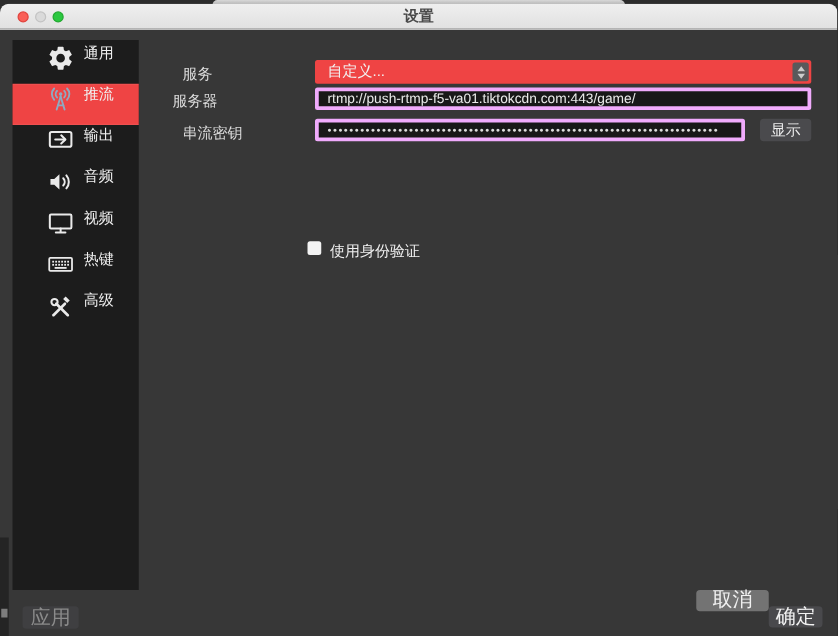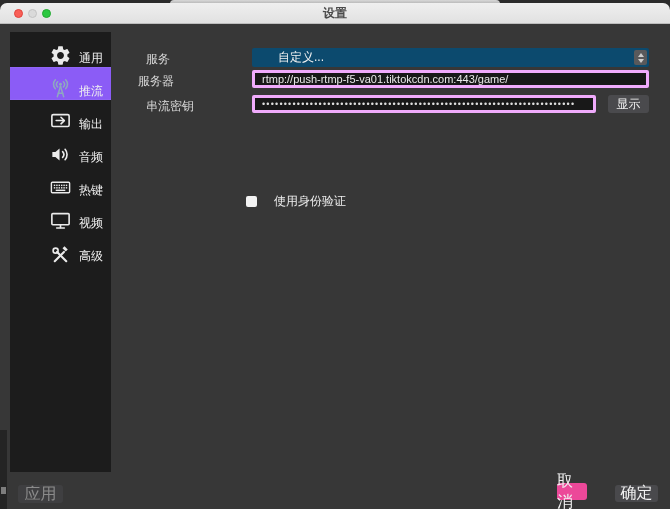--- a/index.html
+++ b/index.html
@@ -21,62 +21,62 @@
   .tl.green { background:#2bc840; border:1px solid #23a931; }
   .title { position:absolute; inset:0; display:flex; align-items:center; justify-content:center;
     font-size:12px; font-weight:700; color:#4a4a4a; }
 
   
   .dialog { position:absolute; left:0; top:24px; width:670px; height:485px; background:#373737; z-index:1; }
 
   
   .sidebar { position:absolute; left:10px; top:8px; width:101px; height:440px;
     background:#1c1c1c; padding-top:2px; }
-  .nav-item { height:33px; display:flex; align-items:flex-end; padding-left:38px; gap:7px; cursor:default; }
-  .nav-item.selected { background:#8b5cf6;
+  .nav-item { height:33px; display:flex; align-items:flex-start; padding-left:26px; gap:7px; cursor:default; }
+  .nav-item.selected { background:#ef4444;
     box-shadow: inset 0 1px 0 rgba(255,255,255,.06), inset 0 -1px 0 rgba(255,255,255,.06); }
   .nav-icon { width:24px; height:24px; display:flex; align-items:center; justify-content:center; flex:0 0 24px; }
   .nav-icon svg { width:23px; height:23px; }
   .nav-label { font-size:12px; color:#f0f0f0; white-space:nowrap; }
 
   
   .form-label { position:absolute; width:100px; text-align:left; font-size:12px; color:#dadada; }
   .lbl-service { left:146px; top:27px; }
   .lbl-server  { left:138px; top:49px; }
   .lbl-key     { left:146px; top:74px; }
 
   .dropdown { position:absolute; left:252px; top:24px; width:397px; height:19px;
-    background:#0c4a6e; border-radius:2px; display:flex; align-items:center;
-    padding-left:26px; font-size:12px; color:#f2f2f2; }
+    background:#ef4444; border-radius:2px; display:flex; align-items:center;
+    padding-left:10px; font-size:12px; color:#f2f2f2; }
   .stepper { position:absolute; right:2px; top:2px; bottom:2px; width:13px; background:#59595b;
     border-radius:2px; display:flex; flex-direction:column; align-items:center; justify-content:center; gap:2px; }
   .chev { width:0; height:0; border-left:3px solid transparent; border-right:3px solid transparent; }
   .chev.up   { border-bottom:4px solid #cccccc; }
   .chev.down { border-top:4px solid #cccccc; }
 
   .text-field { position:absolute; background:#181818; border:3px solid #f0abfc; border-radius:2px;
     display:flex; align-items:center; padding-left:7px; font-size:11px; color:#eaeaea;
     overflow:hidden; white-space:nowrap; }
   .server-field { left:252px; top:46px; width:397px; height:18px; }
   .key-field    { left:252px; top:71px; width:344px; height:18px;
     font-size:9px; letter-spacing:1.2px; color:#dedede; }
 
   .show-btn { position:absolute; left:608px; top:71px; width:41px; height:18px; background:#4a4a4d;
     border-radius:3px; display:flex; align-items:center; justify-content:center;
     font-size:12px; color:#efefef; }
 
-  .checkbox-row { position:absolute; left:246px; top:169px; display:flex; align-items:center; gap:17px; }
+  .checkbox-row { position:absolute; left:246px; top:169px; display:flex; align-items:flex-start; gap:7px; }
   .checkbox { width:11px; height:11px; background:#f3f3f3; border-radius:2px; }
   .checkbox-label { font-size:12px; color:#efefef; }
 
   
   .footer-btn { position:absolute; border-radius:3px; display:flex; align-items:center;
     justify-content:center; font-size:16px; }
   .apply-btn  { left:18px;  top:461px; width:45px; height:18px; background:#3f3f41; color:#8b8b8b; }
-  .cancel-btn { left:557px; top:459px; width:30px; height:17px; background:#ec4899; color:#f1f1f1; }
+  .cancel-btn { left:557px; top:448px; width:58px; height:17px; background:#737373; color:#f1f1f1; }
   .ok-btn     { left:615px; top:461px; width:43px; height:17px; background:#49494c; color:#f1f1f1; }
 
   
   .back-sliver { position:absolute; left:0; top:430px; width:7px; height:79px; background:#242424; z-index:6; }
   .sliver-glyph { position:absolute; left:1px; top:57px; width:5px; height:7px; background:#8d8d8d; opacity:.85; }
 </style>
 </head>
 <body>
 
 <div class="stage">
@@ -140,20 +140,33 @@
         <span class="nav-icon">
           <svg viewBox="0 0 24 24">
             <path fill="#eaeaea" d="M3.5 9.5v5h3.2l4.3 3.8V5.7L6.7 9.5z"></path>
             <g fill="none" stroke="#eaeaea" stroke-width="1.7" stroke-linecap="round">
               <path d="M14.2 9a4.4 4.4 0 0 1 0 6"></path>
               <path d="M16.8 6.6a8.2 8.2 0 0 1 0 10.8"></path>
             </g>
           </svg>
         </span>
         <span class="nav-label">音频</span>
+      </div>
+
+      <div class="nav-item">
+        <span class="nav-icon">
+          <svg viewBox="0 0 24 24">
+            <g fill="none" stroke="#eaeaea" stroke-width="1.7" stroke-linejoin="round" stroke-linecap="round">
+              <rect x="3" y="4.8" width="18" height="11.6" rx="1"></rect>
+              <path d="M12 16.4v3"></path>
+              <path d="M8 19.8h8"></path>
+            </g>
+          </svg>
+        </span>
+        <span class="nav-label">视频</span>
       </div>
 
       <div class="nav-item">
         <span class="nav-icon">
           <svg viewBox="0 0 24 24">
             <rect x="2.5" y="6.5" width="19" height="11" rx="1" fill="none" stroke="#eaeaea" stroke-width="1.5"></rect>
             <g fill="#eaeaea">
               <rect x="5" y="9" width="1.5" height="1.5"></rect>
                 <rect x="7.5" y="9" width="1.5" height="1.5"></rect>
               <rect x="10" y="9" width="1.5" height="1.5"></rect>
@@ -169,33 +182,20 @@
               <rect x="7" y="14.2" width="10" height="1.5"></rect>
             </g>
           </svg>
         </span>
         <span class="nav-label">热键</span>
       </div>
 
       <div class="nav-item">
         <span class="nav-icon">
           <svg viewBox="0 0 24 24">
-            <g fill="none" stroke="#eaeaea" stroke-width="1.7" stroke-linejoin="round" stroke-linecap="round">
-              <rect x="3" y="4.8" width="18" height="11.6" rx="1"></rect>
-              <path d="M12 16.4v3"></path>
-              <path d="M8 19.8h8"></path>
-            </g>
-          </svg>
-        </span>
-        <span class="nav-label">视频</span>
-      </div>
-
-      <div class="nav-item">
-        <span class="nav-icon">
-          <svg viewBox="0 0 24 24">
             <g fill="none" stroke="#eaeaea" stroke-width="2.2" stroke-linecap="round">
               <path d="M6 20 15.6 10.4"></path>
               <path d="M18 20 8.4 10.4"></path>
             </g>
             <circle cx="6.9" cy="9" r="2.6" fill="none" stroke="#eaeaea" stroke-width="1.7"></circle>
             <path d="M16.2 4.4l3.4 3.4-2.1 2.1-3.4-3.4z" fill="#eaeaea"></path>
           </svg>
         </span>
         <span class="nav-label">高级</span>
       </div>

